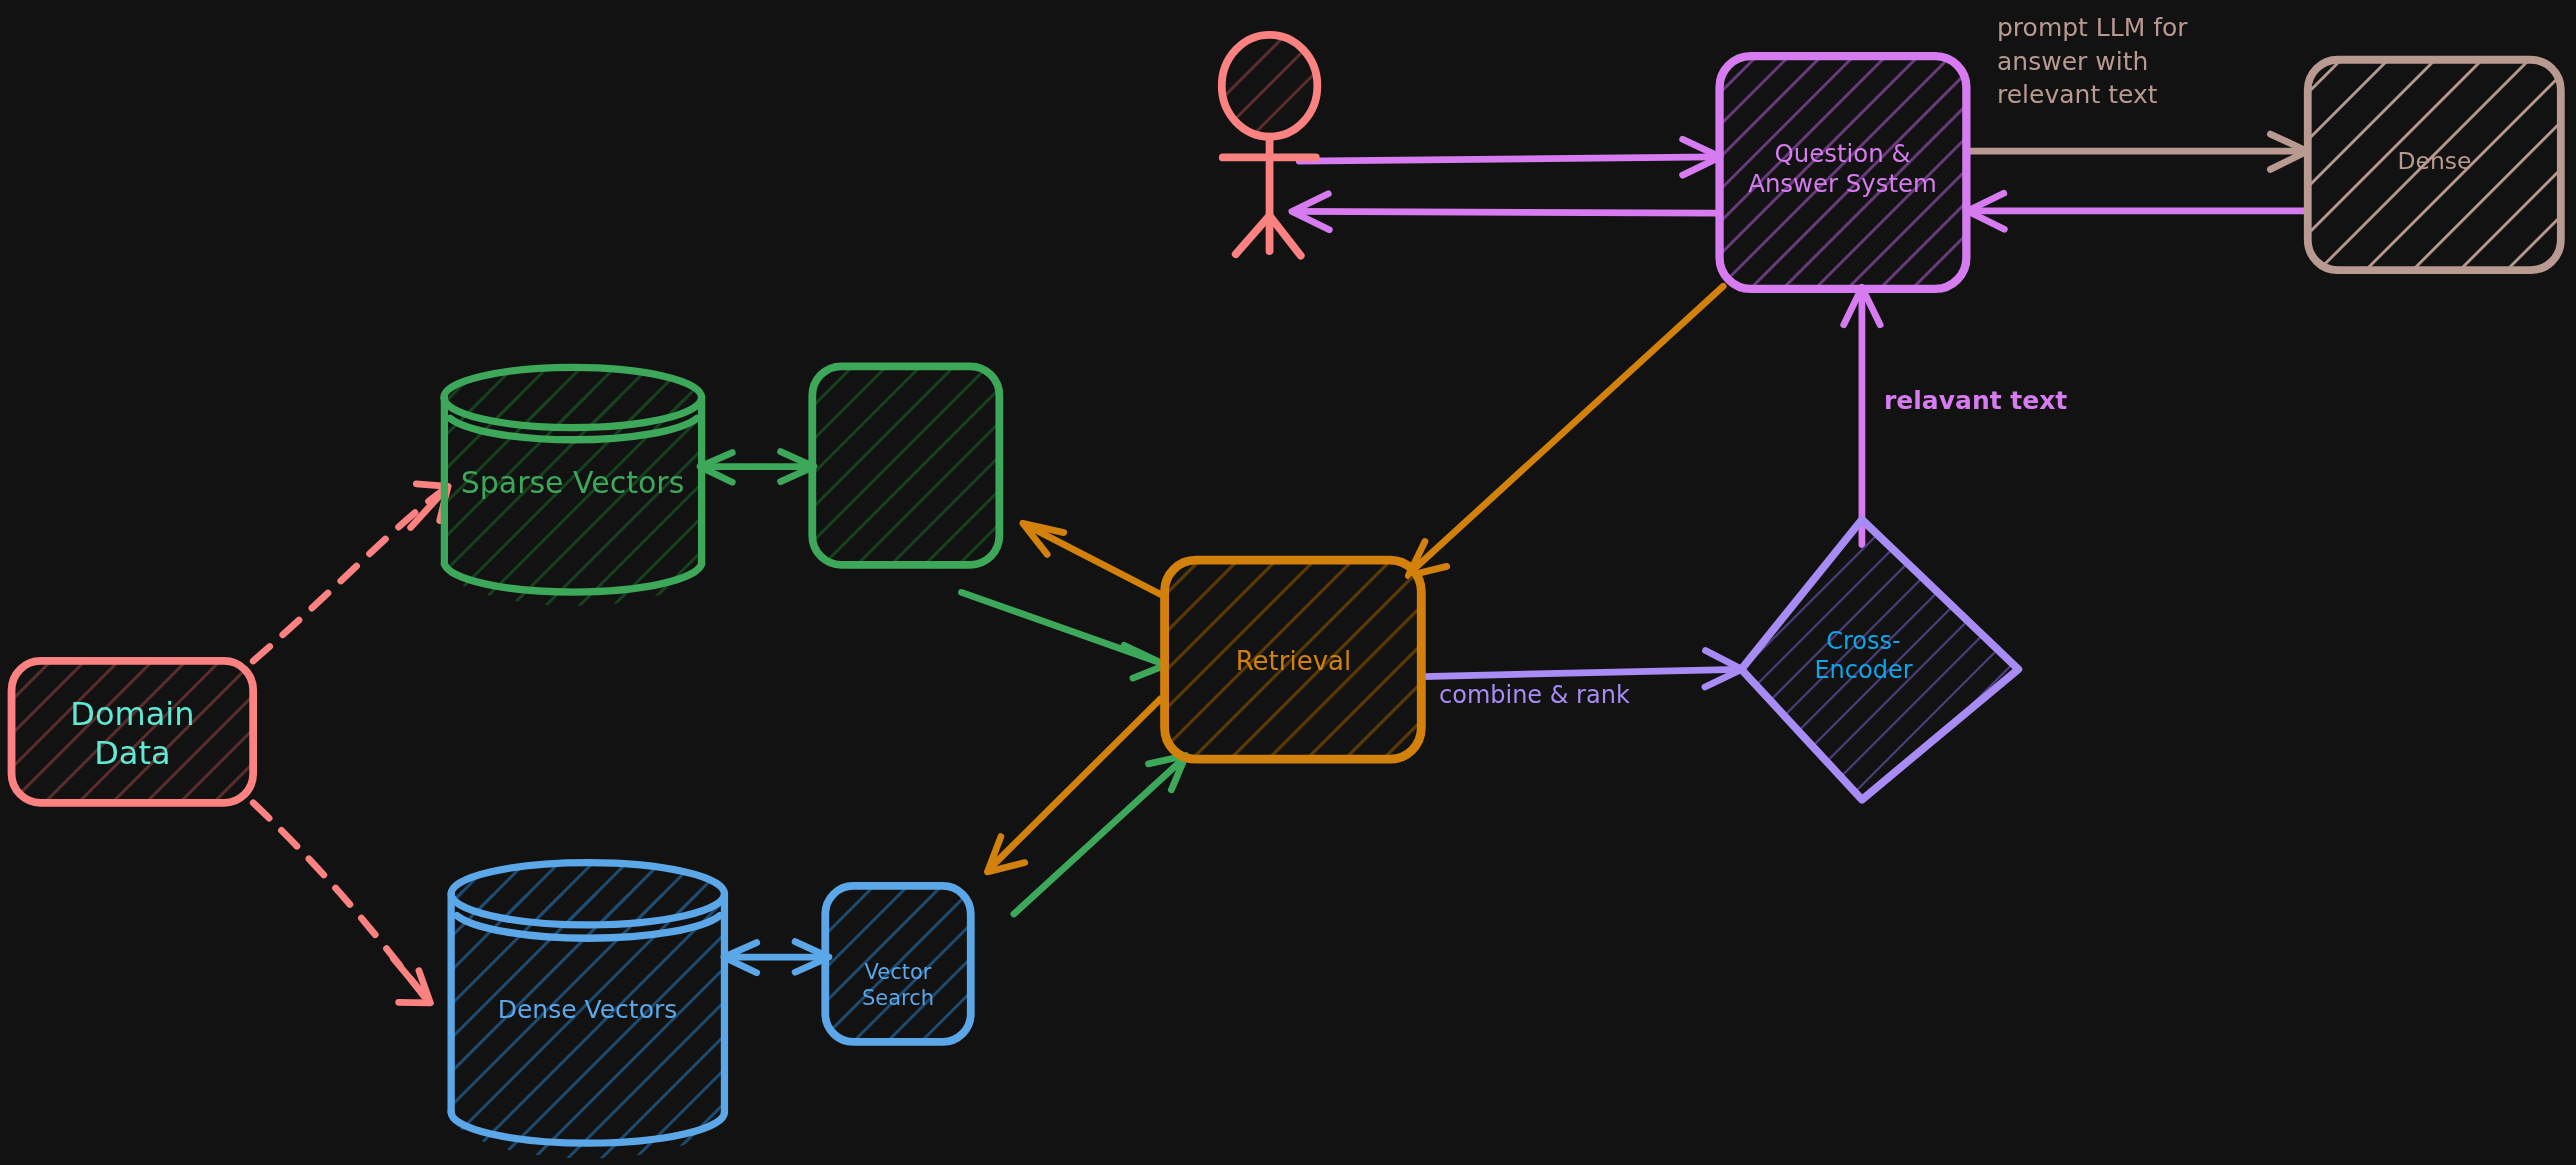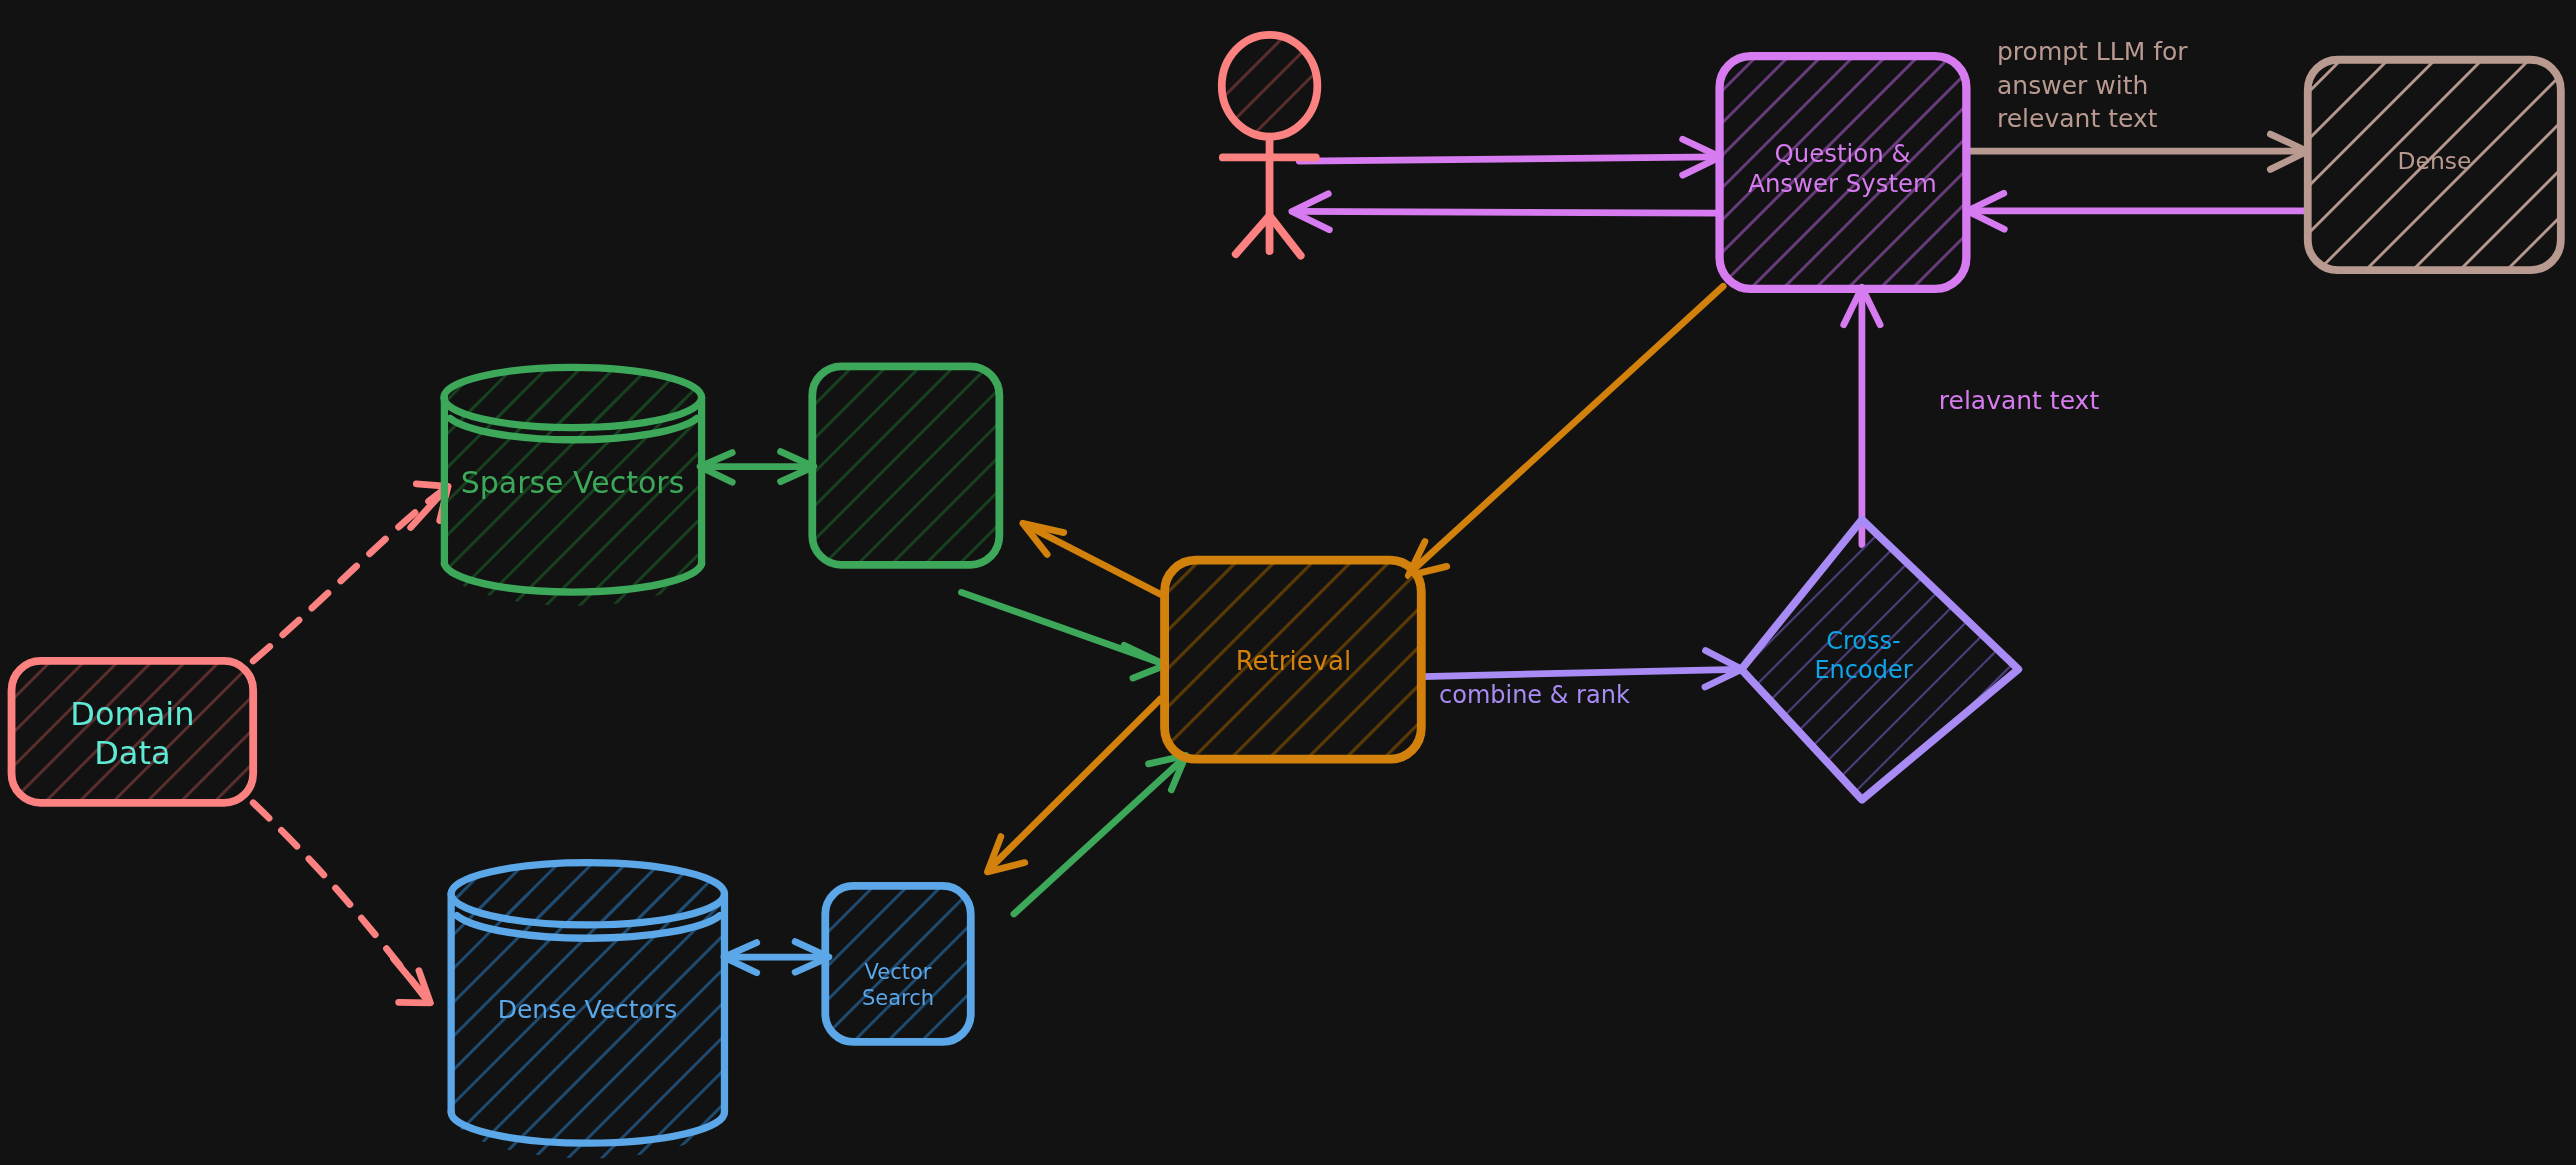--- a/index.html
+++ b/index.html
@@ -217,20 +217,20 @@
   <div class="lbl" style="left:1762px; top:627px; width:203px; color:#0ea5e9; font-size:24px;">Cross-
 Encoder</div>
 
   <div class="lbl" style="left:1714px; top:139px; width:257px; color:#D77BF0; font-size:24.4px;">Question &amp;
 Answer System</div>
 
   <div class="lbl" style="left:2308px; top:147px; width:253px; color:#B99A90; font-size:23.4px;">Dense</div>
 
   <div class="lbl" style="left:1439px; top:681px; width:260px; color:#A98BF5; font-size:24px; text-align:left;">combine &amp; rank</div>
 
-  <div class="lbl" style="left:1884px; top:386px; width:270px; color:#D77BF0; font-size:25px; text-align:center;">relavant text</div>
-
-  <div class="lbl" style="left:1997px; top:11.4px; width:322px; color:#B99A90; font-size:25px; text-align:left; line-height:1.33;margin-top:24px;">prompt LLM for
+  <div class="lbl" style="left:1884px; top:386px; width:270px; color:#D77BF0; font-size:25px; text-align:left;font-weight:bold;">relavant text</div>
+
+  <div class="lbl" style="left:1997px; top:11.4px; width:322px; color:#B99A90; font-size:25px; text-align:left; line-height:1.33;">prompt LLM for
 answer with
 relevant text</div>
 
 </div>
 
 
 </body></html>

